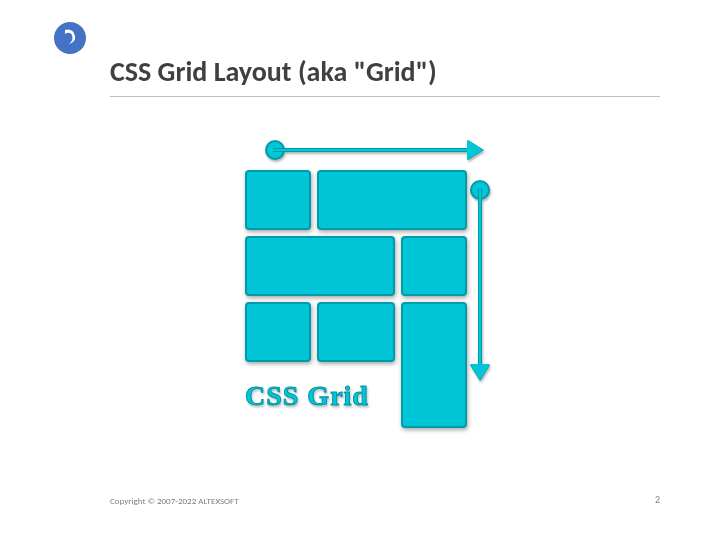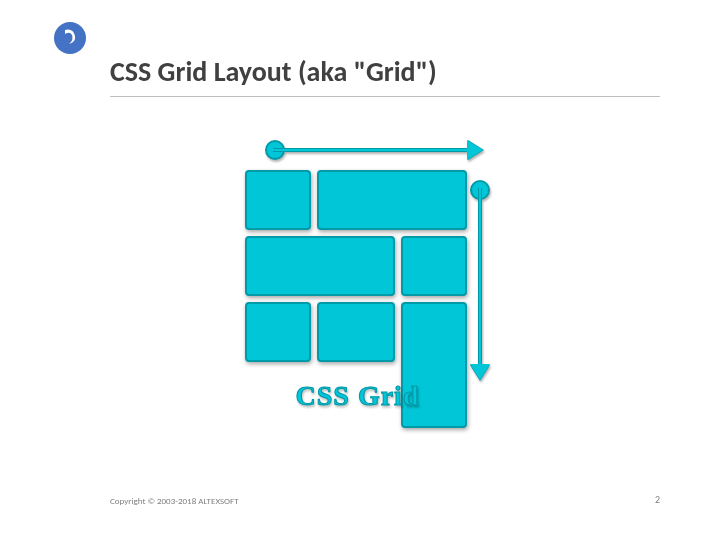--- a/index.html
+++ b/index.html
@@ -78,21 +78,21 @@
   .b4 { left:156px;top:66px; width:66px;  height:60px; }
   
   .b5 { left:0;    top:132px; width:66px;  height:60px; }
   .b6 { left:72px; top:132px; width:78px;  height:60px; }
   .b7 { left:156px;top:132px; width:66px;  height:126px; }
   .caption {
     position: absolute;
     left: 10px;
     top: 250px;
     width: 225px;
-    text-align: center;
+    text-align: left;
     font-family: "Comic Sans MS", "Segoe Script", cursive;
     font-weight: 700;
     font-size: 28px;
     color: #00c6d7;
     -webkit-text-stroke: 1px #0096a5;
     letter-spacing: 1px;
     filter: drop-shadow(1px 2px 1px rgba(0,0,0,0.25));
   }
   
   .arrow-h {
@@ -177,14 +177,14 @@
     <div class="box b2"></div>
     <div class="box b3"></div>
     <div class="box b4"></div>
     <div class="box b5"></div>
     <div class="box b6"></div>
     <div class="box b7"></div>
   </div>
   <div class="caption">CSS Grid</div>
 </div>
 
-<div class="footer">Copyright © 2003-2018 ALTEXSOFT</div>
+<div class="footer">Copyright © 2007-2022 ALTEXSOFT</div>
 <div class="pagenum">2</div>
 
 </body></html>

